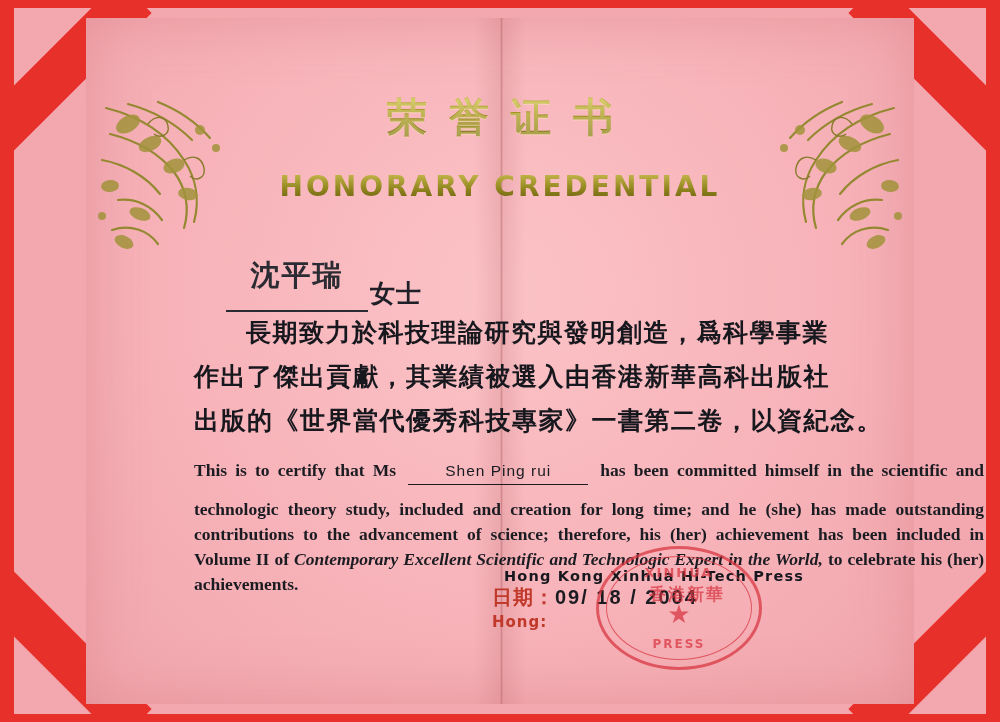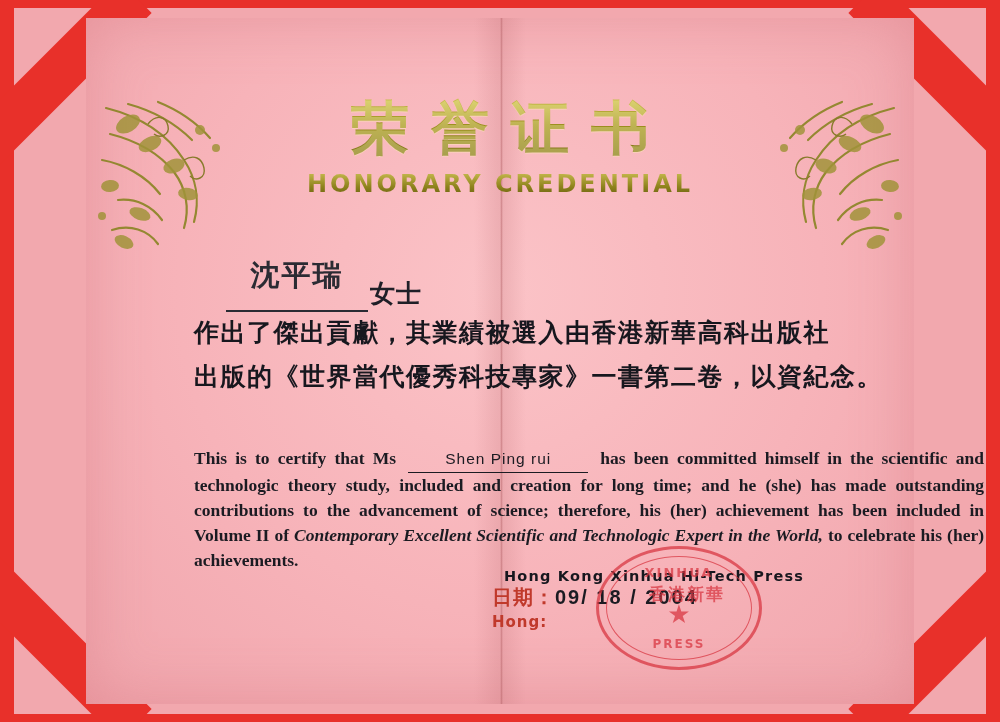--- a/index.html
+++ b/index.html
@@ -80,38 +80,38 @@
   .ornament.left  { left: 2px;  top: 72px; }
   .ornament.right { right: 2px; top: 72px; transform: scaleX(-1); }
 
   
   .title-cn {
     position: absolute;
     left: 0; right: 0;
     top: 72px;
     text-align: center;
     font-family: "DejaVu Serif", serif;
-    font-size: 58px;
+    font-size: 40px;
     font-weight: bold;
     letter-spacing: 22px;
     text-indent: 22px;
     color: #8d8a2a;
     background: linear-gradient(180deg, #d9cf5e 0%, #9c8f1f 45%, #6e6512 100%);
     -webkit-background-clip: text;
     background-clip: text;
     -webkit-text-fill-color: transparent;
     text-shadow: 0 1px 0 rgba(255,245,180,0.35);
   }
   .title-en {
     position: absolute;
     left: 0; right: 0;
     top: 152px;
     text-align: center;
     font-family: "DejaVu Sans", sans-serif;
-    font-size: 24px;
+    font-size: 28px;
     font-weight: bold;
     letter-spacing: 3px;
     color: #7e7520;
     background: linear-gradient(180deg, #cfc356 0%, #8e821c 60%, #645c10 100%);
     -webkit-background-clip: text;
     background-clip: text;
     -webkit-text-fill-color: transparent;
   }
 
   
@@ -176,21 +176,21 @@
   .body-en .name-blank {
     display: inline-block;
     min-width: 172px;
     text-align: center;
     border-bottom: 1.5px solid #1b1b22;
     font-family: "Liberation Sans", sans-serif;
     font-weight: normal;
     font-size: 15.5px;
     letter-spacing: 1px;
     padding: 0 4px 1px 4px;
-    margin: 0 4px;
+    margin: 12px 4px;
   }
   .body-en em { font-style: italic; }
 
   
   .sig-block {
     position: absolute;
     right: 92px;
     top: 540px;
     text-align: left;
     width: 330px;
@@ -376,20 +376,21 @@
 
     <div class="title-cn">荣誉证书</div>
     <div class="title-en">HONORARY CREDENTIAL</div>
 
     <div class="recipient-row">
       <span class="recipient-name">沈平瑞</span>
       <span class="recipient-title">女士</span>
     </div>
 
     <div class="body-cn">
+      <p class="indent">長期致力於科技理論研究與發明創造，爲科學事業</p>
       <p>作出了傑出貢獻，其業績被選入由香港新華高科出版社</p>
       <p>出版的《世界當代優秀科技專家》一書第二卷，以資紀念。</p>
     </div>
 
     <div class="body-en">
       <span>This is to certify that</span>
       <span>Ms</span>
       <span class="name-blank">Shen  Ping  rui</span>
       <span>has been committed himself in the scientific and technologic theory study, included and creation for long time; and he (she) has made outstanding contributions to the advancement of science; therefore, his (her) achievement has been included in Volume II of</span>
       <em>Contemporary Excellent Scientific and Technologic Expert in the World,</em>

